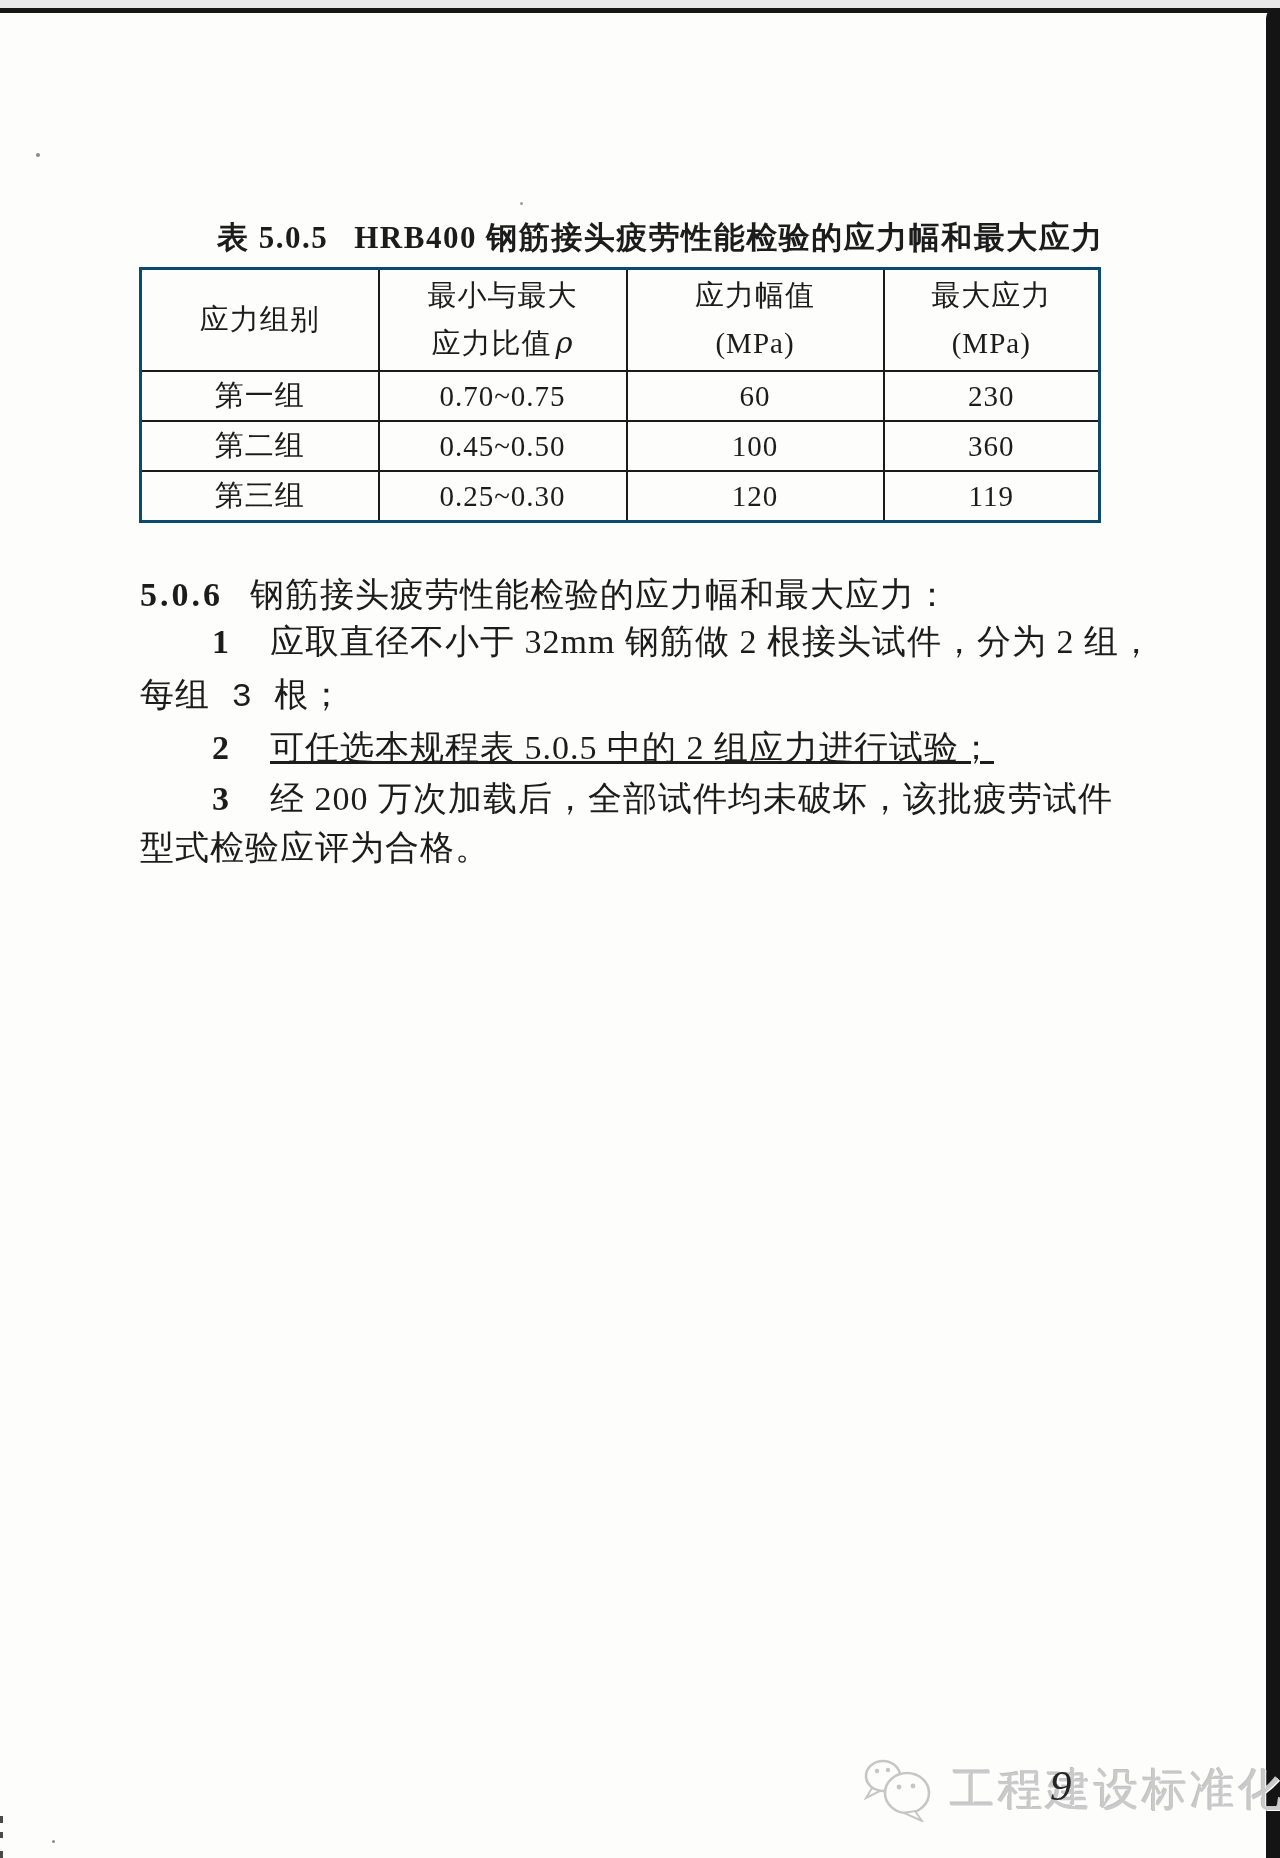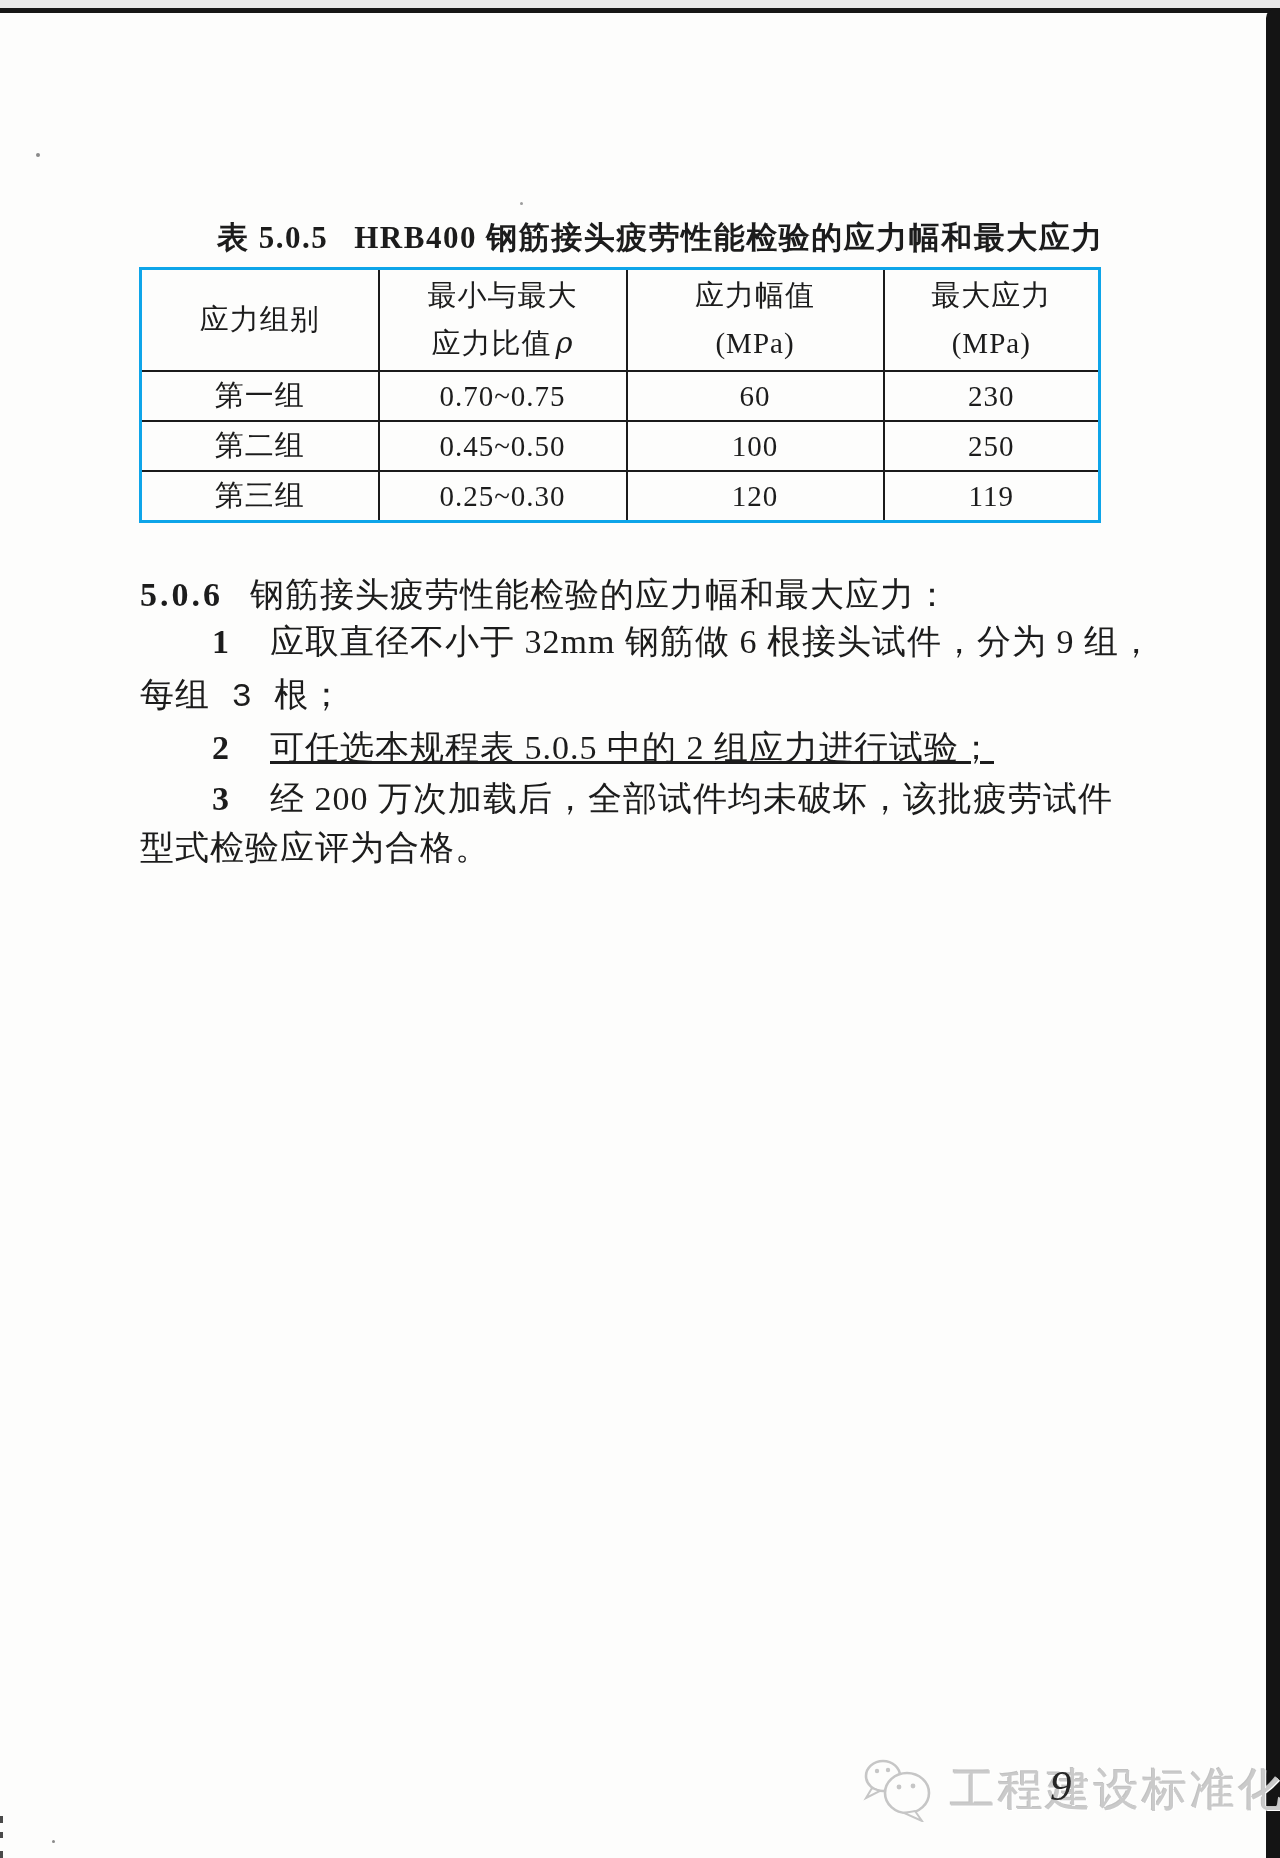--- a/index.html
+++ b/index.html
@@ -32,21 +32,21 @@
     position:absolute; left:217px; top:209px;
     font-size:31px; font-weight:bold;
     letter-spacing:1.5px; white-space:nowrap;
   }
   .table-caption .cap-label { margin-right:26px; }
 
   
   table.spec-table {
     position:absolute; left:139px; top:259px;
     border-collapse:collapse; table-layout:fixed;
-    border:3px solid #0ea5e9;
+    border:3px solid #0c4a6e;
   }
   .spec-table th, .spec-table td {
     border:2px solid #1b1b1b;
     text-align:center; vertical-align:middle;
     font-weight:normal;
     font-size:29px;
     padding:0;
     letter-spacing:1px;
   }
   .spec-table th { height:100px; line-height:1.65; }
@@ -136,37 +136,37 @@
       <tr>
         <td>第一组</td>
         <td>0.70~0.75</td>
         <td>60</td>
         <td>230</td>
       </tr>
       <tr>
         <td>第二组</td>
         <td>0.45~0.50</td>
         <td>100</td>
-        <td>250</td>
+        <td>360</td>
       </tr>
       <tr>
         <td>第三组</td>
         <td>0.25~0.30</td>
         <td>120</td>
         <td>119</td>
       </tr>
     </tbody>
   </table>
 
   <div class="text-line" style="top:564px;">
     <span class="clause-num">5.0.6</span><span>钢筋接头疲劳性能检验的应力幅和最大应力：</span>
   </div>
 
   <div class="text-line" style="top:611px;">
-    <span class="item-num">1</span><span>应取直径不小于 32mm 钢筋做 6 根接头试件，分为 9 组，</span>
+    <span class="item-num">1</span><span>应取直径不小于 32mm 钢筋做 2 根接头试件，分为 2 组，</span>
   </div>
   <div class="text-line" style="top:664px;font-family:Liberation Mono, monospace;">
     <span>每组 3 根；</span>
   </div>
 
   <div class="text-line" style="top:717px;text-decoration:underline;">
     <span class="item-num">2</span><span>可任选本规程表 5.0.5 中的 2 组应力进行试验；</span>
   </div>
 
   <div class="text-line" style="top:768px;">

